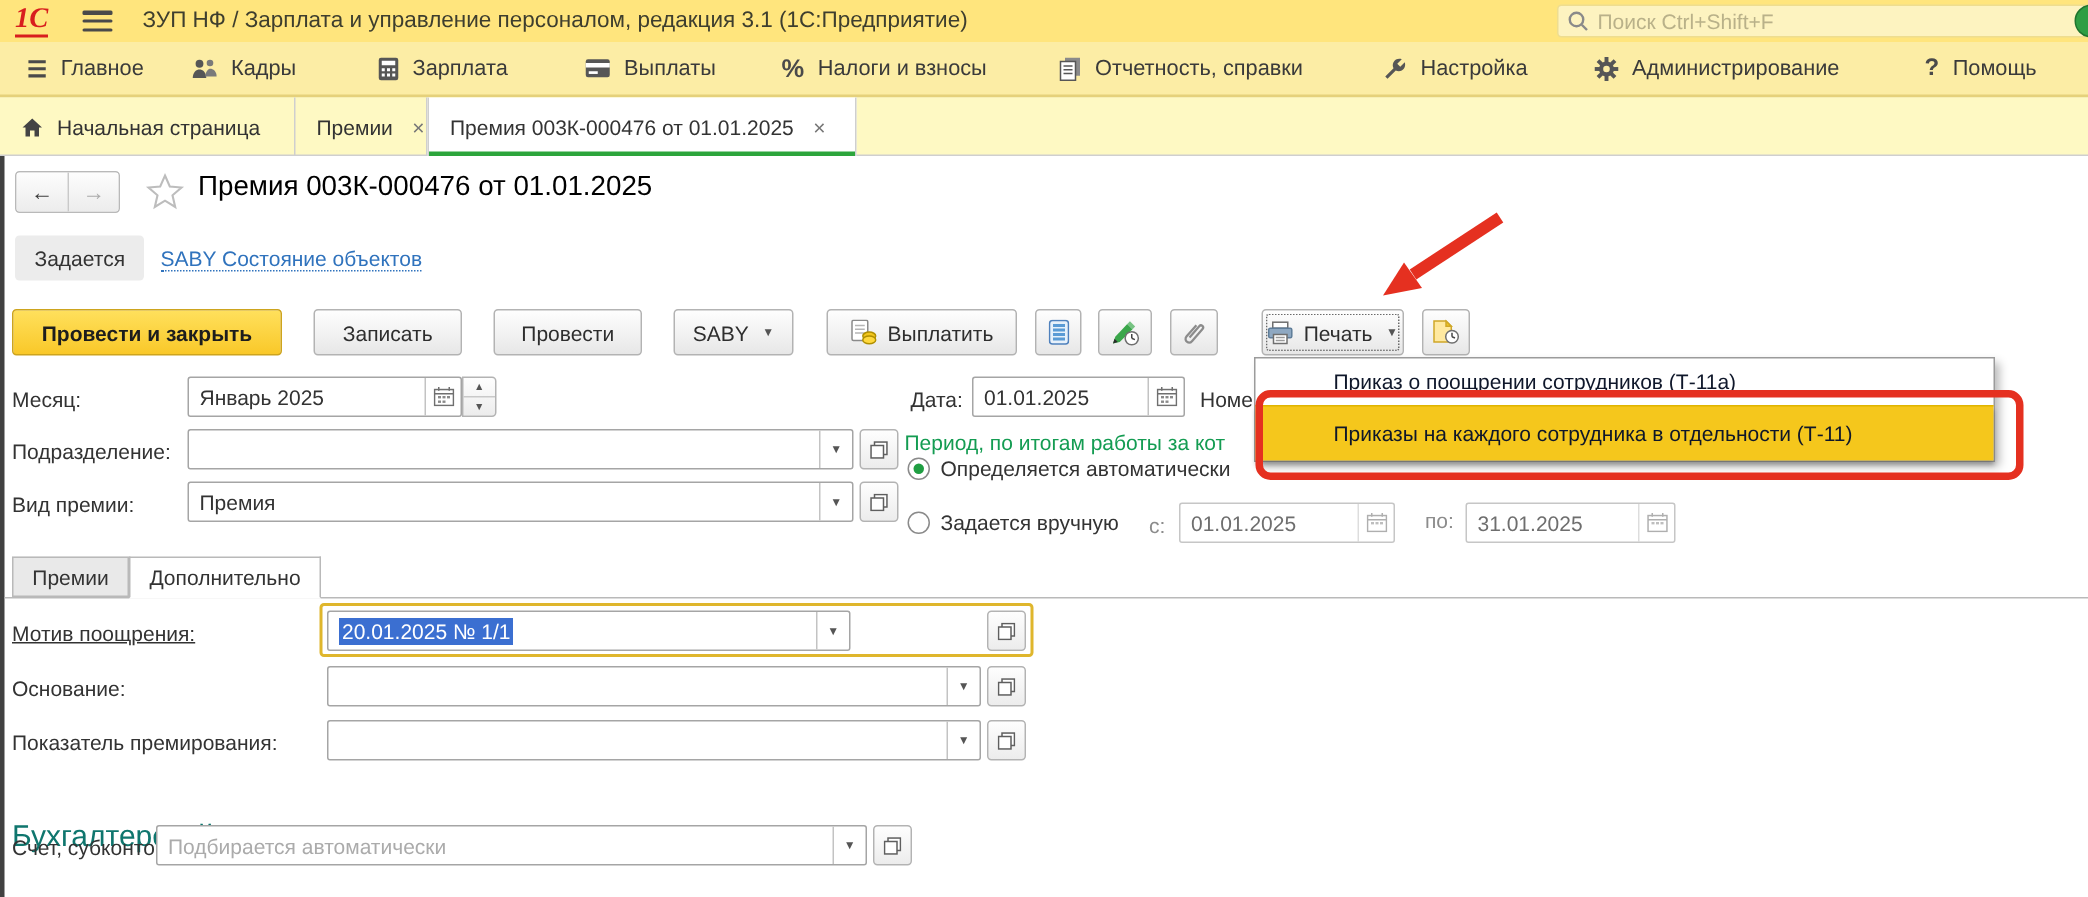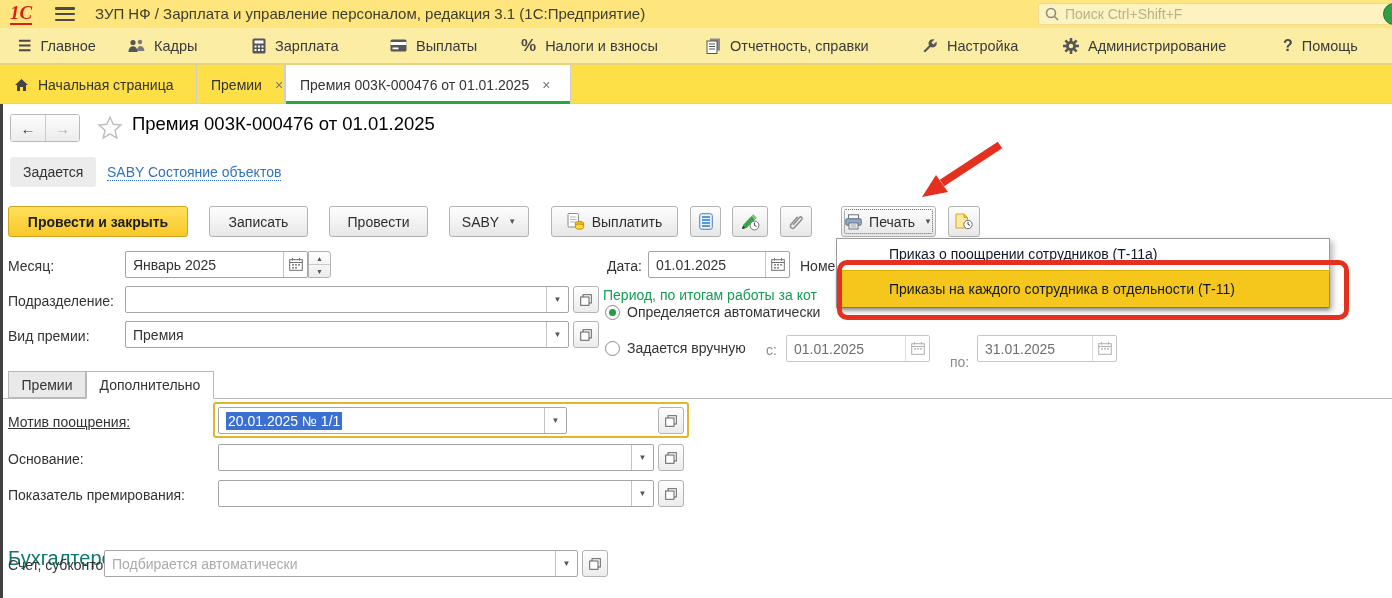--- a/index.html
+++ b/index.html
@@ -18,21 +18,21 @@
   .search input { border:none; outline:none; background:transparent; flex:1; font-size:14px; color:#555; font-family:inherit; }
   .search input::placeholder { color:#b9b189; }
   .user-dot { left:1383px; top:3px; width:22px; height:22px; border-radius:50%; background:#2f9e44; border:1px solid #20742f; }
 
   
   .menubar { left:0; top:28px; width:1392px; height:37px; background:#fceda5; border-bottom:2px solid #e5d17b; }
   .mitem { position:absolute; top:0; height:35px; display:flex; align-items:center; gap:9px; color:#3a3a3a; font-size:14.5px; cursor:default; white-space:nowrap; }
   .mitem .glyph { font-size:15px; color:#4a4a4a; font-weight:700; }
 
   
-  .tabbar { left:0; top:65px; width:1392px; height:39px; background:#fde047; border-bottom:1px solid #cfcfcf;text-decoration:underline; }
+  .tabbar { left:0; top:65px; width:1392px; height:39px; background:#fef9c3; border-bottom:1px solid #cfcfcf;text-decoration:underline; }
   .wtab { position:absolute; top:0; height:39px; display:flex; align-items:center; padding:0 14px; border-right:1px solid #cfcfcf; color:#333; white-space:nowrap; gap:9px; }
   .wtab.active { background:#fff; border-left:1px solid #cfcfcf; }
   .wtab.active::after { content:""; position:absolute; left:0; right:0; bottom:0; height:3px; background:#2ca53c; }
   .tab-close { color:#777; font-size:14px; margin-left:4px; }
 
   
   .leftedge { left:0; top:104px; width:3px; height:494px; background:#414141; }
 
   .navgrp { left:10px; top:114px; display:flex; border:1px solid #b9b9b9; border-radius:3px; overflow:hidden; }
   .navbtn { width:34px; height:26px; display:flex; align-items:center; justify-content:center; background:linear-gradient(#fdfdfd,#ececec); font-size:15px; }
@@ -406,21 +406,21 @@
           <line x1="3.5" y1="0" x2="3.5" y2="2.5" stroke="#6f6f6f"></line>
           <line x1="10.5" y1="0" x2="10.5" y2="2.5" stroke="#6f6f6f"></line>
           <g fill="#8a8a8a">
             <rect x="3" y="6" width="2" height="1.6"></rect>
             <rect x="6" y="6" width="2" height="1.6"></rect>
             <rect x="9" y="6" width="2" height="1.6"></rect>
           </g>
         </svg>
       </span>
   </div>
-  <div class="lbl dim" style="left:950px; top:354px;">по:</div>
+  <div class="lbl dim" style="left:950px; top:339px;">по:</div>
   <div class="fld dis" style="left:977px; top:335px; width:140px;">
     <span class="txt">31.01.2025</span>
     <span class="calb" style="opacity:.55;">
         <svg width="14" height="13" viewBox="0 0 14 13">
           <rect x="0.7" y="1.7" width="12.6" height="10.6" fill="#fff" stroke="#6f6f6f"></rect>
           <line x1="0.7" y1="4.5" x2="13.3" y2="4.5" stroke="#6f6f6f"></line>
           <line x1="3.5" y1="0" x2="3.5" y2="2.5" stroke="#6f6f6f"></line>
           <line x1="10.5" y1="0" x2="10.5" y2="2.5" stroke="#6f6f6f"></line>
           <g fill="#8a8a8a">
             <rect x="3" y="6" width="2" height="1.6"></rect>

